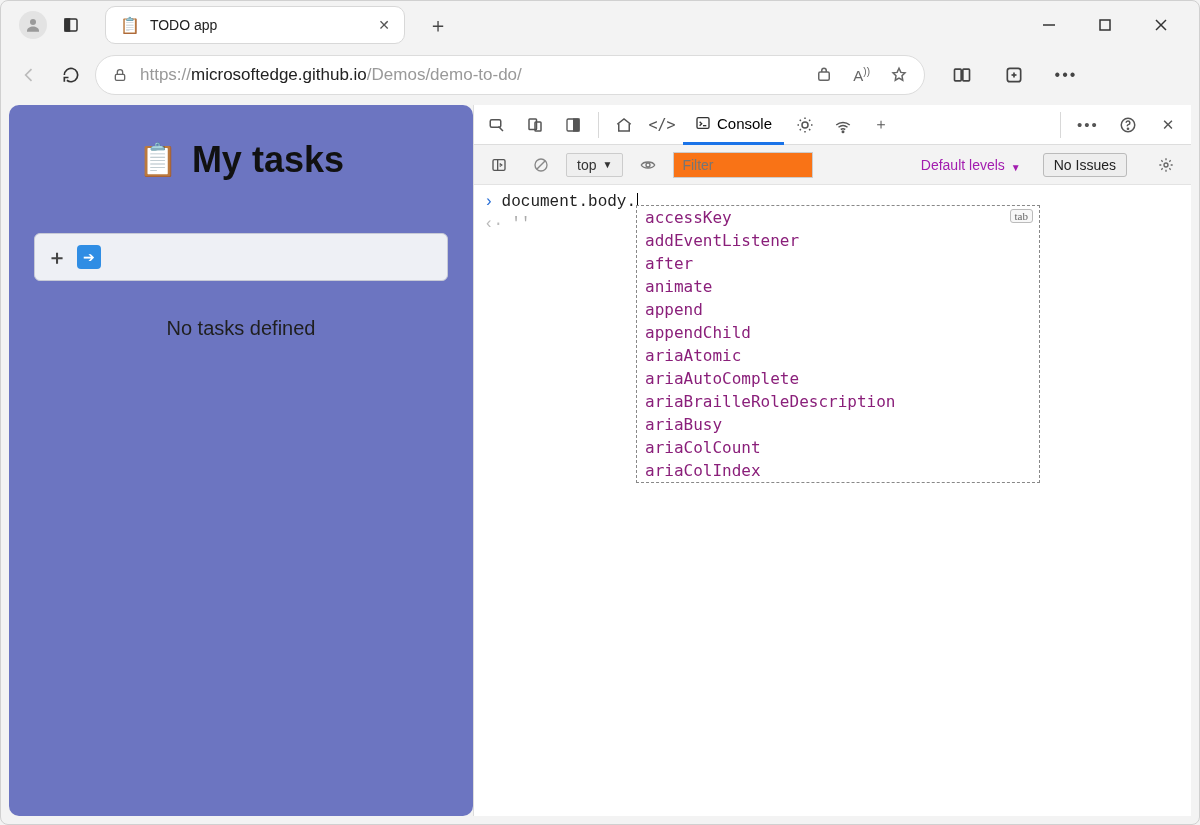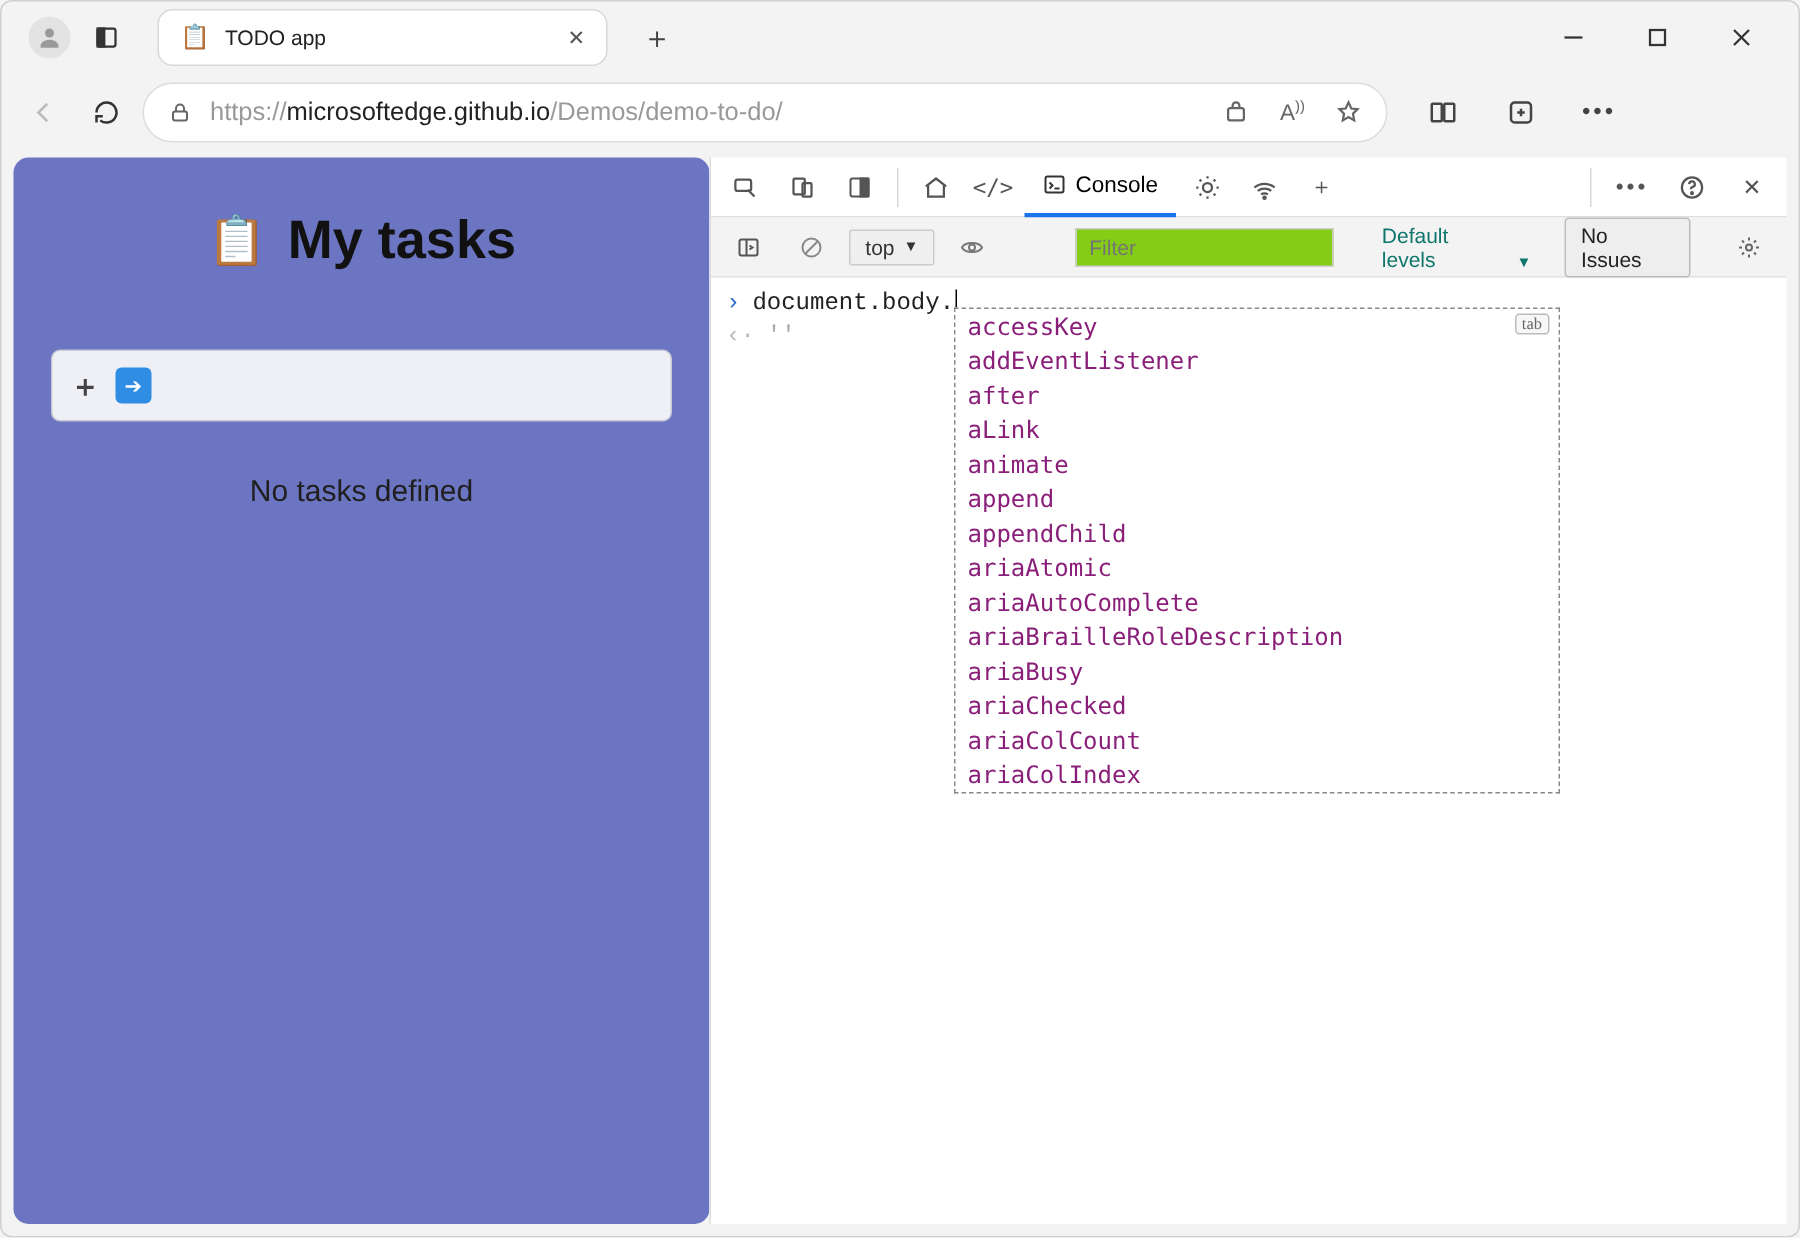--- a/index.html
+++ b/index.html
@@ -45,22 +45,22 @@
   .devtools { flex:1; background:#fff; border-left:1px solid #ddd; display:flex; flex-direction:column; }
   .dt-tabs { height:40px; border-bottom:1px solid #ddd; display:flex; align-items:center; padding:0 6px; gap:4px; }
   .dt-tabs .spacer { width:1px; height:26px; background:#d8d8d8; margin:0 4px; }
   .dt-btn { width:34px; height:32px; display:flex; align-items:center; justify-content:center; color:#555; font-size:15px; border-radius:4px; }
   .dt-tab { height:40px; padding:0 12px; display:flex; align-items:center; gap:6px; font-size:15px; color:#333; }
   .dt-tab.active { border-bottom:3px solid #1a73e8; color:#000; }
   .dt-tabs .right { margin-left:auto; display:flex; align-items:center; gap:6px; }
 
   .dt-toolbar { height:40px; border-bottom:1px solid #e3e3e3; background:#f3f3f3; display:flex; align-items:center; padding:0 8px; gap:8px; font-size:14px; }
   .dt-toolbar .ctx { border:1px solid #ccc; background:#efefef; border-radius:2px; padding:3px 10px; display:flex; align-items:center; gap:6px; color:#333; }
-  .dt-toolbar input.filter { border:1px solid #ccc; height:26px; padding:0 8px; font-size:14px; width:172px; background:#84cc16;margin-left:44px; }
-  .dt-toolbar .levels { margin-left:auto; display:flex; align-items:flex-end; gap:6px; color:#0f766e;padding-left:24px; }
+  .dt-toolbar input.filter { border:1px solid #ccc; height:26px; padding:0 8px; font-size:14px; width:140px; background:#f97316; }
+  .dt-toolbar .levels { margin-left:auto; display:flex; align-items:flex-end; gap:6px; color:#a21caf;padding-left:24px; }
   .dt-toolbar .issues { border:1px solid #bbb; background:#eee; border-radius:3px; padding:3px 10px; margin-left:14px; color:#222; }
   .dt-toolbar .gear { margin-left:14px; color:#555; }
 
   .dt-body { flex:1; padding:6px 10px; font-family: Consolas, "Courier New", monospace; font-size:16px; position:relative; color:#222; }
   .dt-line { display:flex; align-items:flex-start; gap:8px; padding:2px 0; }
   .chev-in { color:#2a6fd6; }
   .chev-out { color:#bbb; }
   .dim { color:#aaa; }
   .cursor { border-left:1px solid #000; display:inline-block; height:18px; vertical-align:middle; margin-left:1px; }
 
@@ -301,29 +301,27 @@
           <span class="chev-out">‹·</span>
           <span class="dim">''</span>
         </div>
 
         <div class="autocomplete">
           <span class="ac-tab">tab</span>
           <div id="ac-list">
               <div class="ac-item sel">accessKey</div>
               <div class="ac-item">addEventListener</div>
               <div class="ac-item">after</div>
-              <div class="ac-item">aLink</div>
               <div class="ac-item">animate</div>
               <div class="ac-item">append</div>
               <div class="ac-item">appendChild</div>
               <div class="ac-item">ariaAtomic</div>
               <div class="ac-item">ariaAutoComplete</div>
               <div class="ac-item">ariaBrailleRoleDescription</div>
               <div class="ac-item">ariaBusy</div>
-              <div class="ac-item">ariaChecked</div>
               <div class="ac-item">ariaColCount</div>
               <div class="ac-item">ariaColIndex</div>
             </div>
           <div class="ac-scroll">
             <div class="arrow up">▲</div>
             <div class="thumb"></div>
             <div class="arrow down">▼</div>
           </div>
         </div>
       </div>

